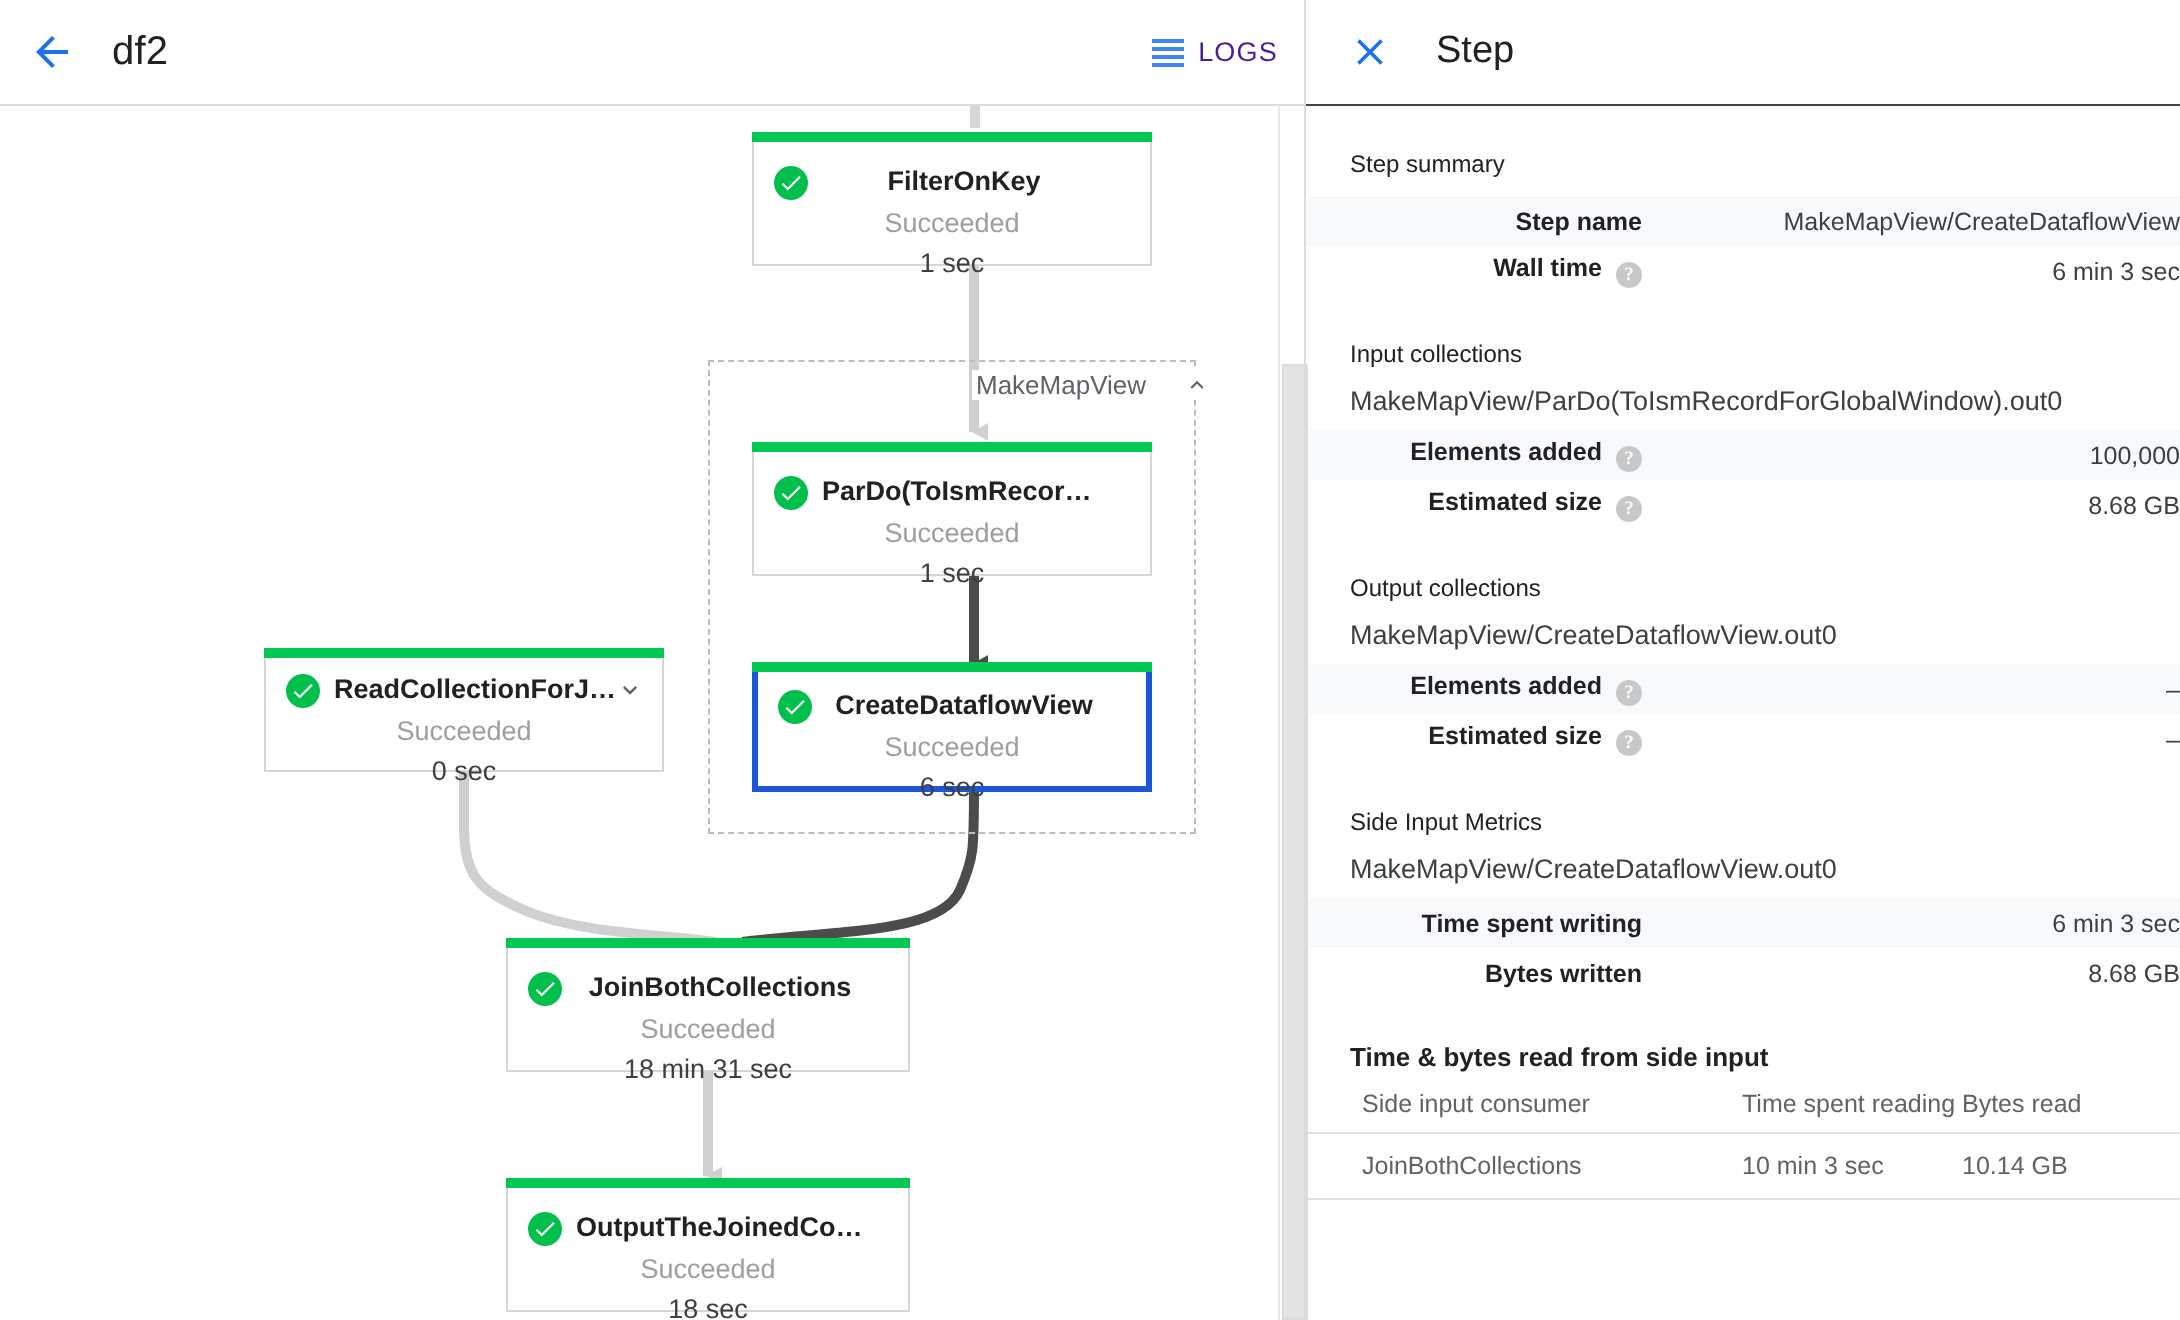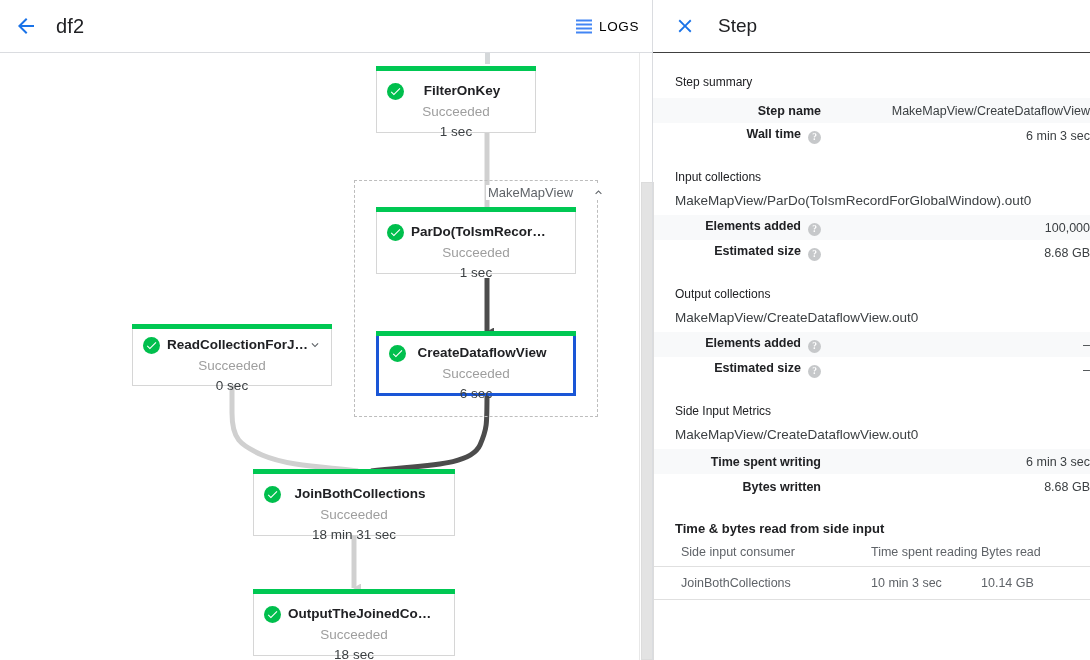--- a/index.html
+++ b/index.html
@@ -36,21 +36,21 @@
     display: flex; align-items: center; justify-content: center;
   }
   #job-title {
     font-size: 20px; color: #202124; font-weight: 400;
     letter-spacing: .1px;
   }
   #logs-button {
     position: absolute; right: 14px; top: 50%;
     transform: translateY(-50%);
     display: flex; align-items: center; gap: 7px;
-    color: #000000; cursor: pointer;
+    color: #4c1d95; cursor: pointer;
   }
   #logs-icon { display: flex; flex-direction: column; gap: 2px; width: 16px; }
   #logs-icon i { display: block; height: 2px; background: #4285f4; border-radius: 0; }
   #logs-icon i:nth-child(1){ width: 16px }
   #logs-icon i:nth-child(2){ width: 16px }
   #logs-icon i:nth-child(3){ width: 16px }
   #logs-icon i:nth-child(4){ width: 16px }
   #logs-label { font-size: 13.5px; font-weight: 500; letter-spacing: .6px; }
 
   #graph-canvas {
@@ -265,33 +265,33 @@
       </svg>
 
       <div id="group-box" style="left:354px; top:127px; width:244px; height:237px;"></div>
       <div id="group-label" style="left:486px; top:132px;">
         <span>MakeMapView</span>
         <svg class="gchev" viewBox="0 0 24 24" fill="currentColor">
             <path d="M12 8l-6 6 1.41 1.41L12 10.83l4.59 4.58L18 14z"></path>
           </svg>
       </div>
 
-      <div class="node" style="left:376px; top:13px; width:160px; height:67px;">
+      <div class="node" style="left:376px; top:13px; width:200px; height:67px;">
         <div class="topbar"></div>
         <div class="check">
           <svg viewBox="0 0 24 24" fill="#fff">
               <path d="M9 16.2L4.8 12l-1.4 1.4L9 19 21 7l-1.4-1.4z"></path>
             </svg>
         </div>
         <div class="nname">FilterOnKey</div>
         <div class="nstatus">Succeeded</div>
         <div class="ntime">1 sec</div>
       </div>
 
-      <div class="node" style="left:376px; top:154px; width:200px; height:67px;">
+      <div class="node" style="left:376px; top:168px; width:200px; height:67px;">
         <div class="topbar"></div>
         <div class="check">
           <svg viewBox="0 0 24 24" fill="#fff">
               <path d="M9 16.2L4.8 12l-1.4 1.4L9 19 21 7l-1.4-1.4z"></path>
             </svg>
         </div>
         <div class="nname">ParDo(ToIsmRecordFor…</div>
         <div class="nstatus">Succeeded</div>
         <div class="ntime">1 sec</div>
       </div>

